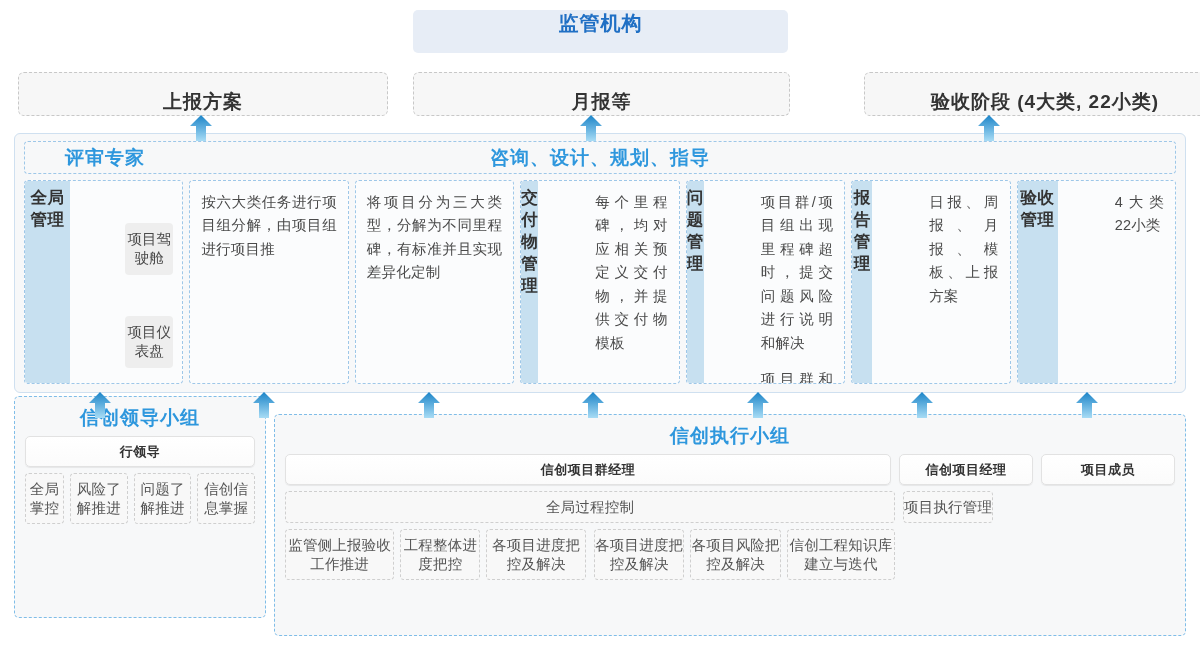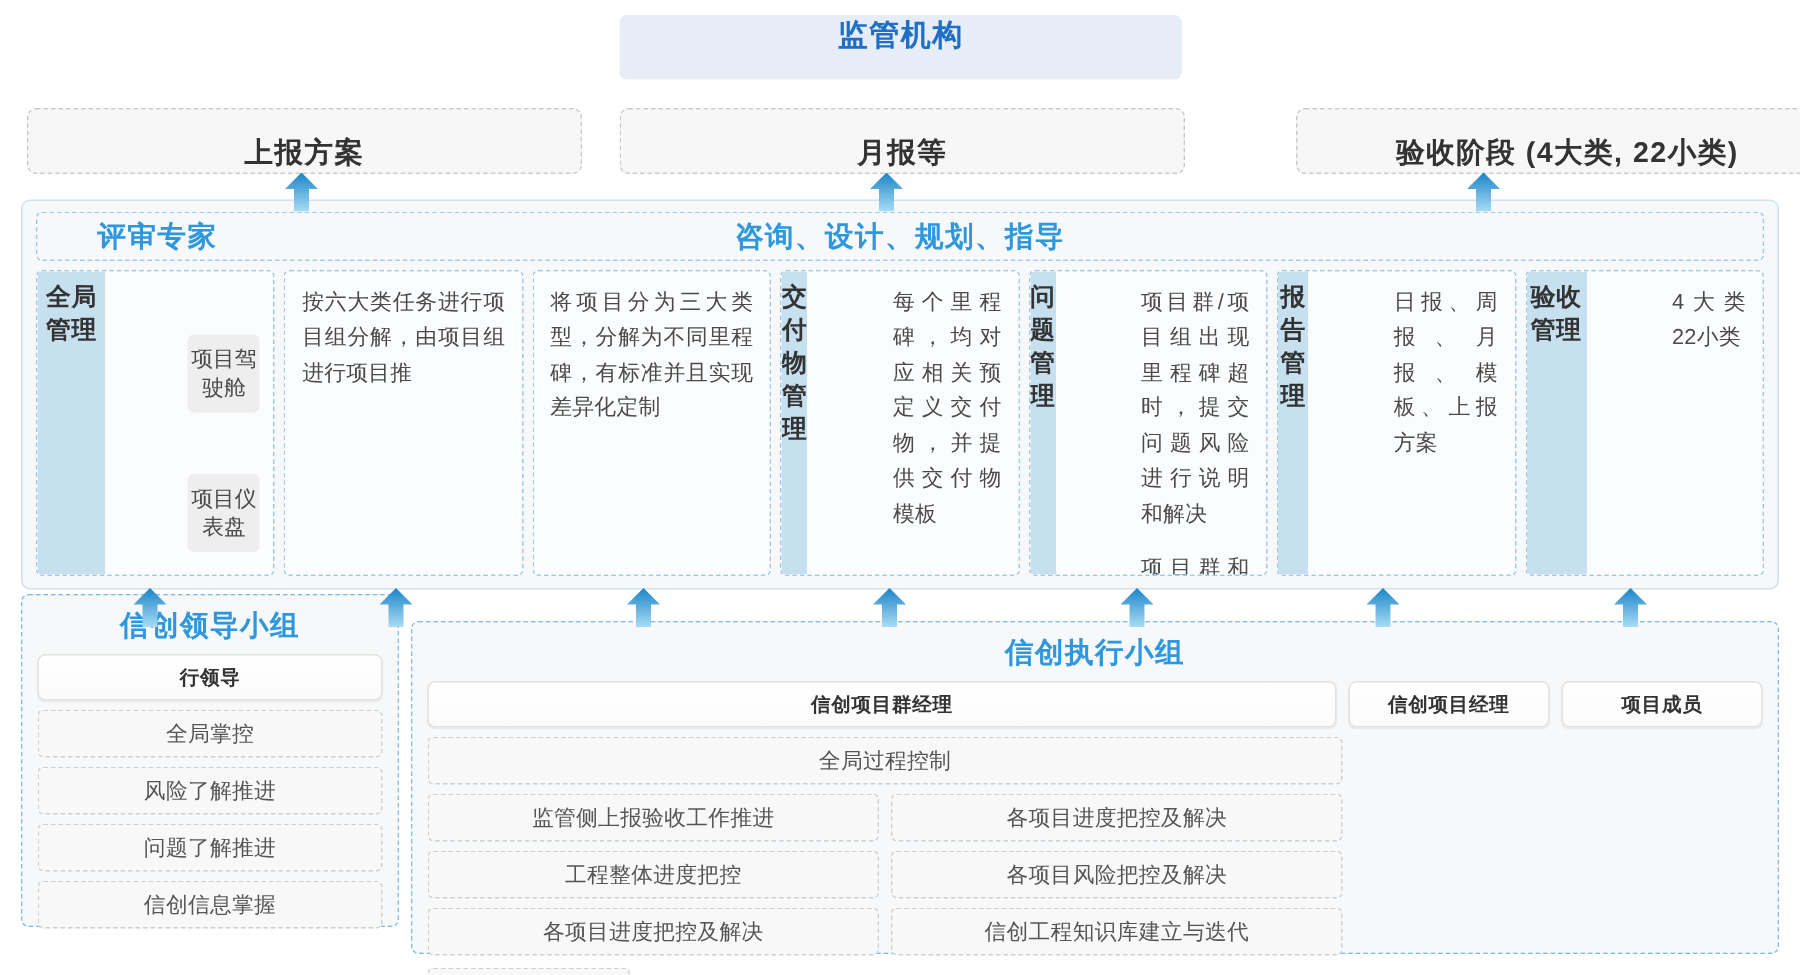--- a/index.html
+++ b/index.html
@@ -185,21 +185,21 @@
   .task {
     border: 1px dashed #cfcfcf;
     border-radius: 4px;
     background: #f8f8f8;
     text-align: center;
     font-size: 14.5px;
     color: #555555;
     padding: 6px 0 5px 0;
     letter-spacing: .2px;
   }
-  .stack { display: flex; flex-direction: column; gap: 6px; margin-top: 6px; }
+  .stack { display: flex; gap: 6px; margin-top: 6px; }
 
   
   .exec-row { display: flex; gap: 8px; }
   .exec-col-wide { width: 610px; }
   .exec-col { width: 135px; }
   .exec-split { display: flex; gap: 8px; }
   .exec-split > div { flex: 1 1 0; }
 </style>
 </head>
 <body>

